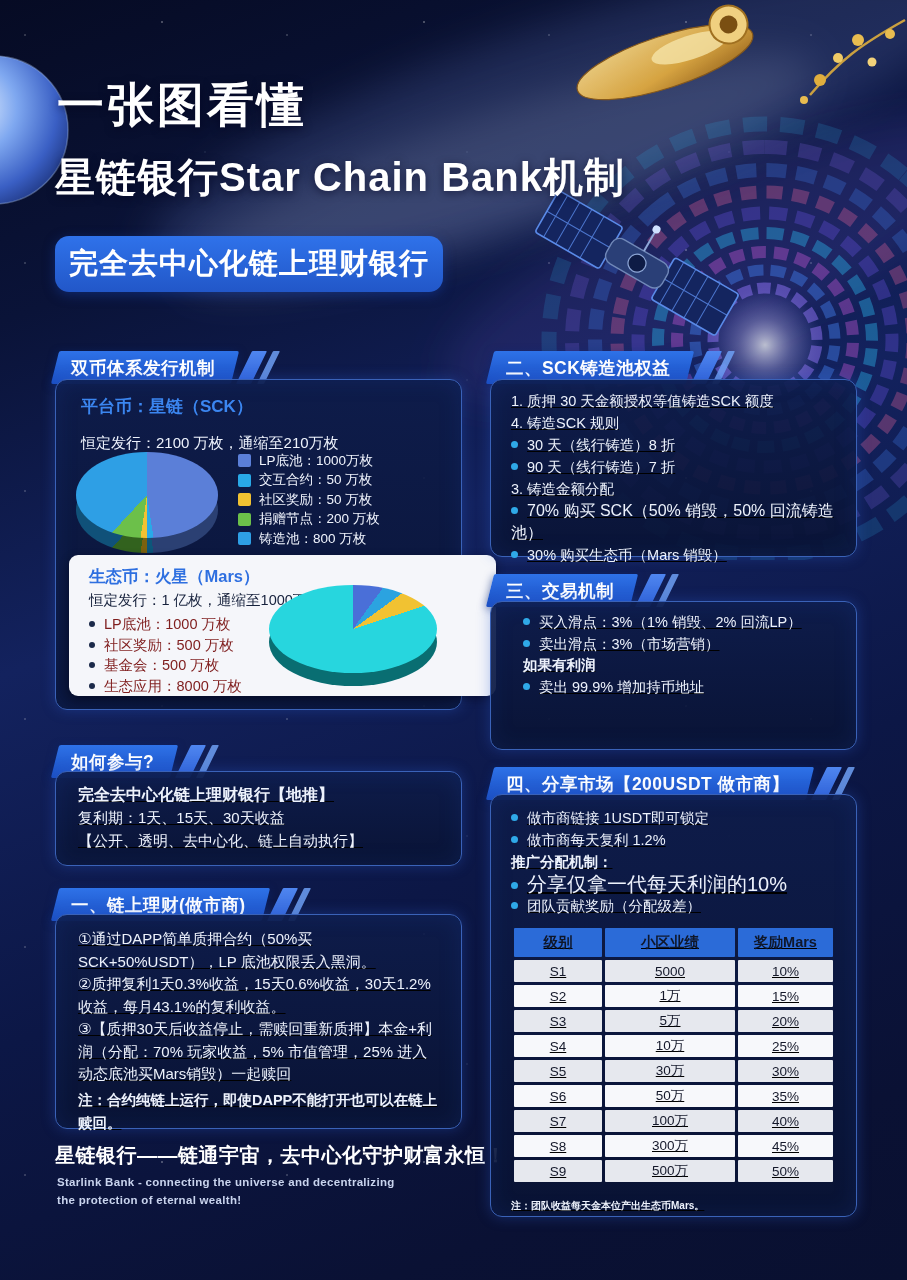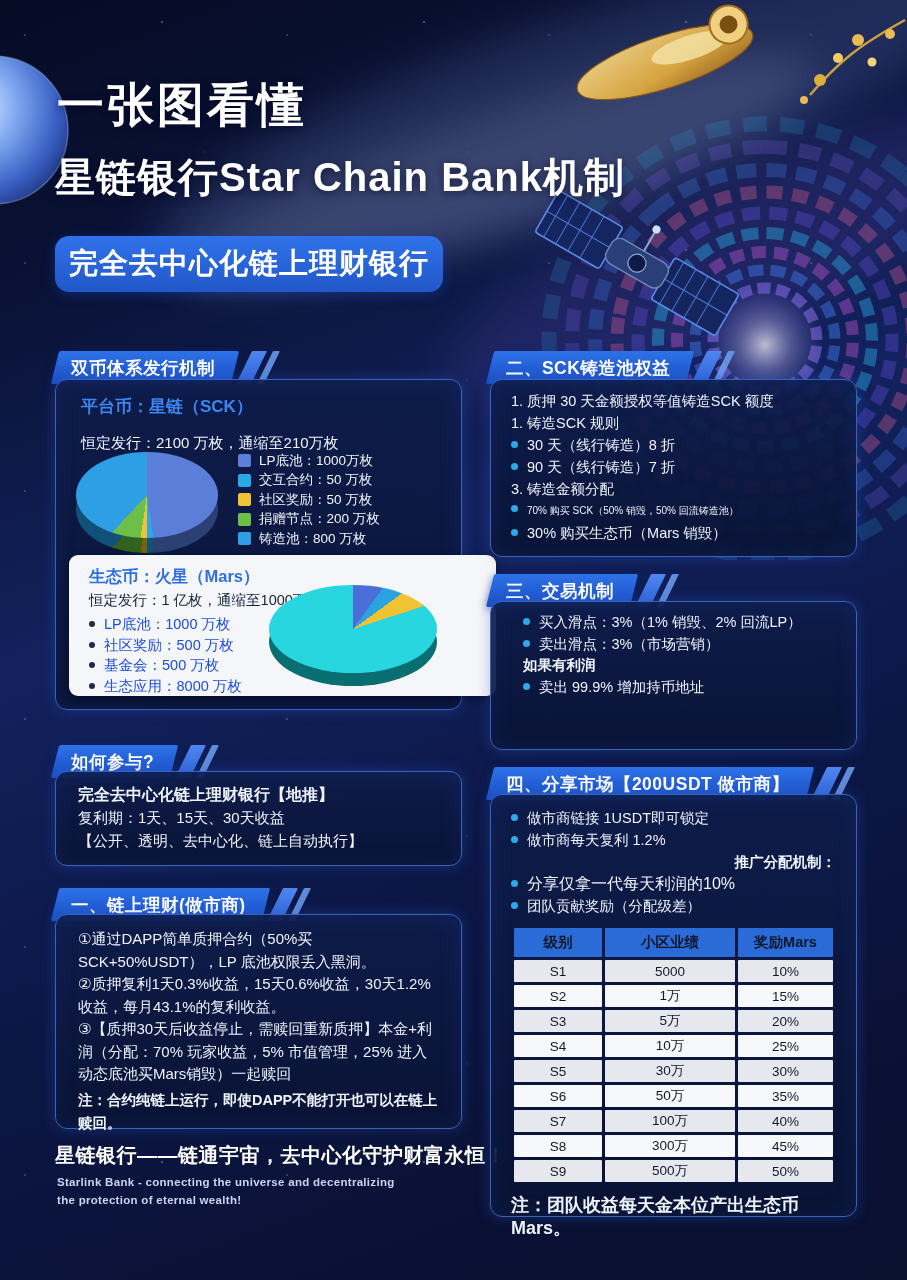--- a/index.html
+++ b/index.html
@@ -28,21 +28,21 @@
     color:#fff;font-size:29px;font-weight:700;letter-spacing:1px;box-shadow:0 3px 12px rgba(20,60,160,.5);}
 
   .sec-h{display:flex;align-items:stretch;height:33px;}
   .sec-band{background:linear-gradient(180deg,#2e72e8,#1a4ec2);padding:0 20px 0 16px;
     transform:skewX(-14deg);border-radius:2px;display:flex;align-items:center;box-shadow:0 2px 8px rgba(10,40,120,.6);}
   .sec-band span{display:inline-block;transform:skewX(14deg);color:#fff;font-weight:700;font-size:17.5px;letter-spacing:.5px;white-space:nowrap;}
   .slash{width:15px;margin-left:9px;background:linear-gradient(180deg,#4f86f0,#2f62d8);transform:skewX(-26deg);border-radius:1px;}
   .slash.b{width:7px;margin-left:6px;background:#6fa0f5;opacity:.85;}
 
   .card{position:absolute;background:linear-gradient(180deg,rgba(14,28,74,.92),rgba(9,19,52,.92));
-    border:1.5px solid #3a62b8;border-radius:12px;box-shadow:0 0 14px rgba(45,95,210,.35), inset 0 0 22px rgba(30,70,170,.18);}
+    border:1.5px solid #3a62b8;border-radius:12px;box-shadow:0 0 14px rgba(45,95,210,.35), inset 0 0 22px rgba(30,70,170,.18);text-decoration:underline;}
   .t-blue{color:#3b86f0;font-weight:700;}
   .t-cyan{color:#3ccbf6;font-weight:700;}
   .t-white{color:#edf2fc;}
   .line{font-size:15px;line-height:23px;color:#edf2fc;}
   .dot{display:inline-block;width:7px;height:7px;border-radius:50%;background:#2fa9e8;margin-right:9px;vertical-align:2px;}
   .dot.dark{background:#1c2a4a;width:6px;height:6px;}
 
   .abs{position:absolute;}
   .whitecard{position:absolute;background:#f5f6fa;border-radius:9px;box-shadow:0 3px 10px rgba(0,0,20,.45);padding-left:48px;}
   .pie3d{position:absolute;}
@@ -182,21 +182,21 @@
         </div>
       <div class="legend-row">
           <i class="legend-sw" style="background: rgb(46, 159, 229);"></i>
           <span>铸造池：800 万枚</span>
         </div>
     </div>
 
     <div class="whitecard" style="left:13px;top:175px;width:379px;height:141px;">
       <div class="abs t-blue" style="left:20px;top:11px;font-size:16.5px;color:#2e6fe0;">生态币：火星（Mars）</div>
       <div class="abs" style="left:20px;top:36px;font-size:14.5px;color:#16213c;">恒定发行：1 亿枚，通缩至1000万枚</div>
-      <div class="abs" style="left:20px;top:59px;font-size:14.5px;color:#1d4ed8;line-height:20.5px;">
+      <div class="abs" style="left:20px;top:59px;font-size:14.5px;color:#7f1d1d;line-height:20.5px;">
         <div><i class="dot dark"></i><span>LP底池：1000 万枚</span></div>
         <div><i class="dot dark"></i><span>社区奖励：500 万枚</span></div>
         <div><i class="dot dark"></i><span>基金会：500 万枚</span></div>
         <div><i class="dot dark"></i><span>生态应用：8000 万枚</span></div>
       </div>
 
       <div class="pie3d" style="left:200px;top:30px;width:168px;height:101px;">
         <div class="pie-face pie-side" style="width: 168px; height: 88px; top: 13px; background: conic-gradient(rgb(74, 111, 216) 0deg, rgb(74, 111, 216) 36deg, rgb(43, 163, 224) 36deg, rgb(43, 163, 224) 54deg, rgb(241, 194, 50) 54deg, rgb(241, 194, 50) 72deg, rgb(39, 214, 222) 72deg, rgb(39, 214, 222) 360deg);"></div>
         <div class="pie-face" style="width: 168px; height: 88px; background: conic-gradient(rgb(74, 111, 216) 0deg, rgb(74, 111, 216) 36deg, rgb(43, 163, 224) 36deg, rgb(43, 163, 224) 54deg, rgb(241, 194, 50) 54deg, rgb(241, 194, 50) 72deg, rgb(39, 214, 222) 72deg, rgb(39, 214, 222) 360deg);"></div>
       </div>
@@ -241,25 +241,25 @@
   <div class="layer sec-h" style="left:490px;top:351px;">
     <div class="sec-band">
         <span>二、SCK铸造池权益</span>
       </div>
     <i class="slash"></i>
       <i class="slash b"></i>
   </div>
   <div class="card layer" style="left:490px;top:379px;width:365px;height:176px;">
     <div style="padding:10px 20px;">
       <div class="line" style="font-size:14.5px;line-height:22px;">1. 质押 30 天金额授权等值铸造SCK 额度</div>
-      <div class="line" style="font-size:14.5px;line-height:22px;">1. 铸造SCK 规则</div>
+      <div class="line" style="font-size:14.5px;line-height:22px;">4. 铸造SCK 规则</div>
       <div class="line" style="font-size:14.5px;line-height:22px;"><i class="dot"></i><span>30 天（线行铸造）8 折</span></div>
       <div class="line" style="font-size:14.5px;line-height:22px;"><i class="dot"></i><span>90 天（线行铸造）7 折</span></div>
       <div class="line" style="font-size:14.5px;line-height:22px;">3. 铸造金额分配</div>
-      <div class="line" style="font-size:10px;line-height:22px;"><i class="dot"></i><span>70% 购买 SCK（50% 销毁，50% 回流铸造池）</span></div>
+      <div class="line" style="font-size:16px;line-height:22px;"><i class="dot"></i><span>70% 购买 SCK（50% 销毁，50% 回流铸造池）</span></div>
       <div class="line" style="font-size:14.5px;line-height:22px;"><i class="dot"></i><span>30% 购买生态币（Mars 销毁）</span></div>
     </div>
   </div>
 
   <div class="layer sec-h" style="left:490px;top:574px;">
     <div class="sec-band">
         <span>三、交易机制</span>
       </div>
     <i class="slash"></i>
       <i class="slash b"></i>
@@ -277,22 +277,22 @@
     <div class="sec-band">
         <span>四、分享市场【200USDT 做市商】</span>
       </div>
     <i class="slash"></i>
       <i class="slash b"></i>
   </div>
   <div class="card layer" style="left:490px;top:794px;width:365px;height:421px;">
     <div style="padding:12px 20px;">
       <div class="line" style="font-size:14.5px;line-height:22px;"><i class="dot"></i><span>做市商链接 1USDT即可锁定</span></div>
       <div class="line" style="font-size:14.5px;line-height:22px;"><i class="dot"></i><span>做市商每天复利 1.2%</span></div>
-      <div class="line t-cyan" style="font-size:14.5px;line-height:22px;text-align:right;">推广分配机制：</div>
-      <div class="line" style="font-size:16px;line-height:22px;"><i class="dot"></i><span>分享仅拿一代每天利润的10%</span></div>
+      <div class="line t-cyan" style="font-size:14.5px;line-height:22px;">推广分配机制：</div>
+      <div class="line" style="font-size:20px;line-height:22px;"><i class="dot"></i><span>分享仅拿一代每天利润的10%</span></div>
       <div class="line" style="font-size:14.5px;line-height:22px;"><i class="dot"></i><span>团队贡献奖励（分配级差）</span></div>
 
       <table class="mtab">
         <colgroup>
             <col style="width:88px">
             <col style="width:130px">
             <col>
           </colgroup>
         <thead>
           <tr>
@@ -343,16 +343,16 @@
               <td>45%</td>
             </tr>
           <tr>
               <td>S9</td>
               <td>500万</td>
               <td>50%</td>
             </tr>
         </tbody>
       </table>
 
-      <div class="line t-cyan" style="font-size:18px;margin-top:9px;">注：团队收益每天金本位产出生态币Mars。</div>
+      <div class="line t-cyan" style="font-size:10px;margin-top:9px;">注：团队收益每天金本位产出生态币Mars。</div>
     </div>
   </div>
 </div>
 
 </body></html>

